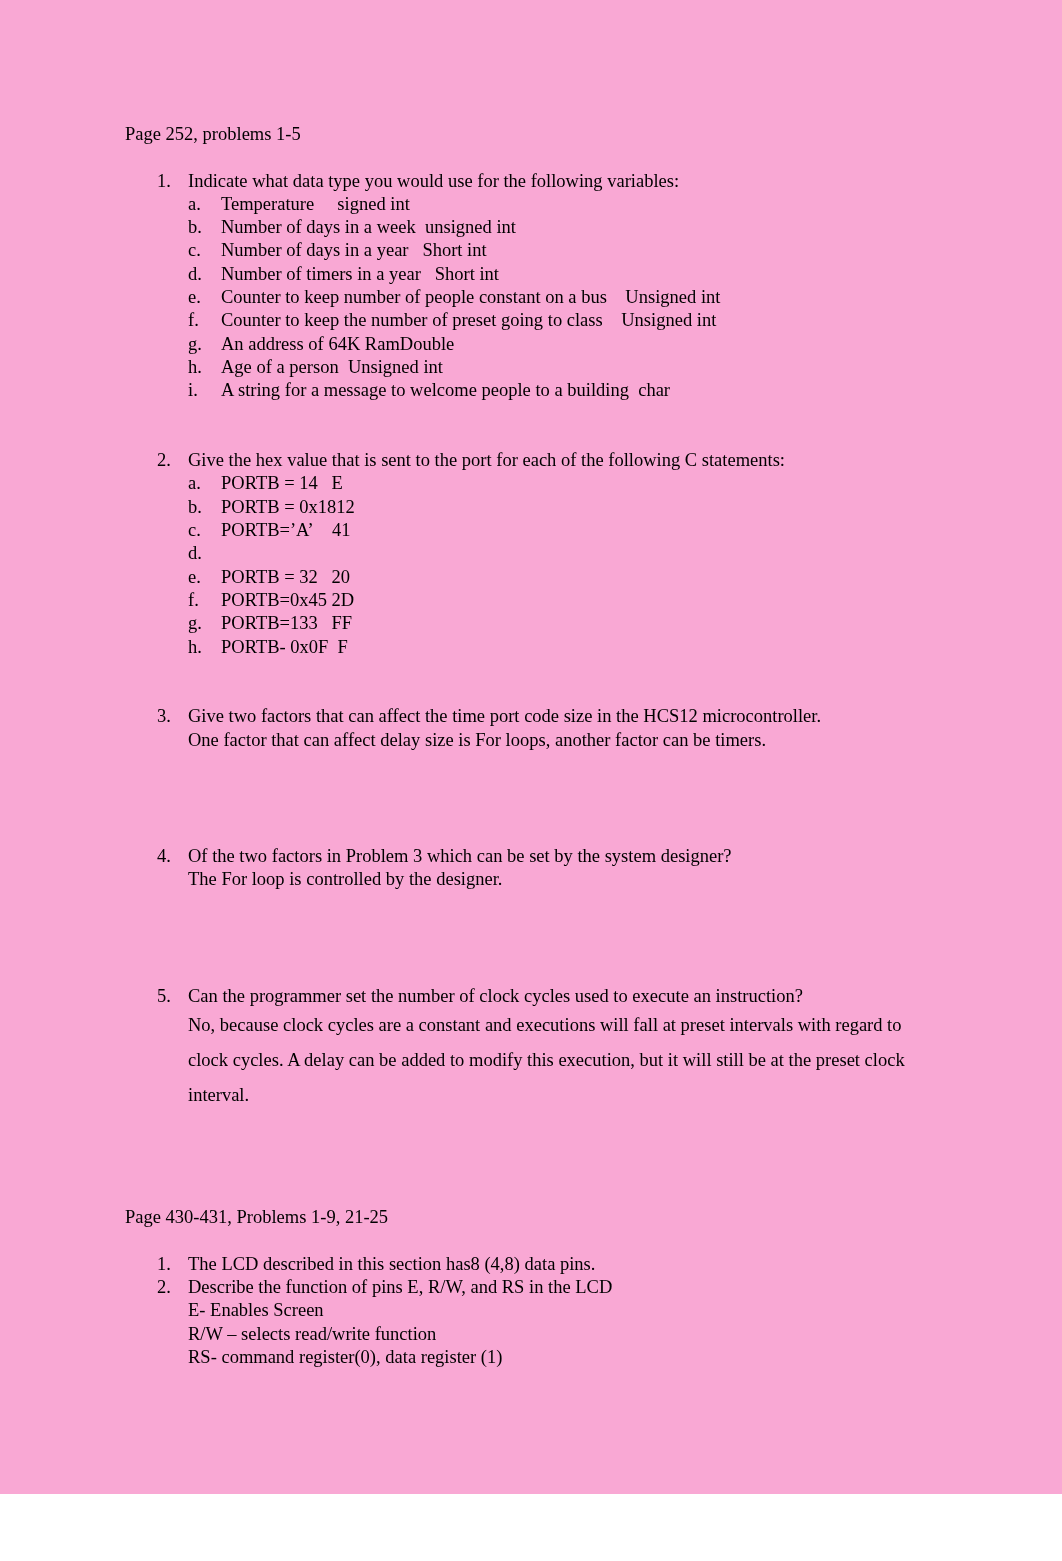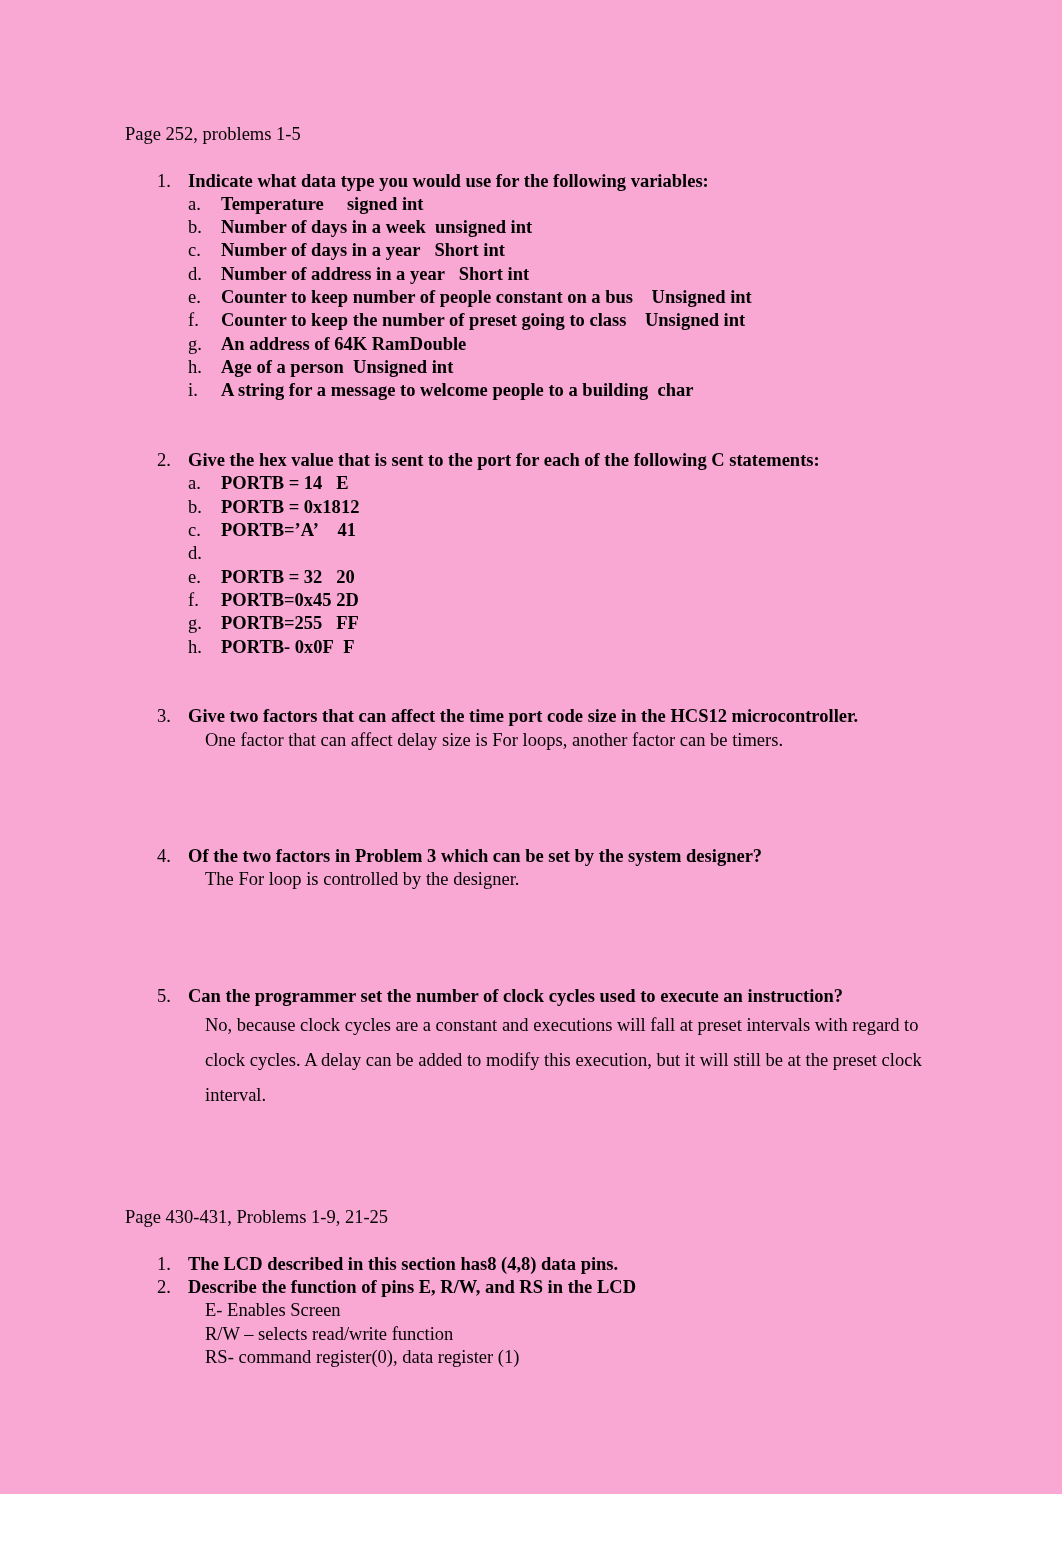--- a/index.html
+++ b/index.html
@@ -62,31 +62,30 @@
   
   .lvl2 > .marker {
     width: 33px;
     margin-left: 63px;
   }
   .lvl2 > .body {
     width: 694px;
   }
   
   .cont {
-    margin-left: 80px;
+    margin-left: 63px;
     width: 727px;
     font-size: 18.5px;
     line-height: 23.3px;
   }
   .cont.loose {
     line-height: 35px;
   }
   .body {
     flex: 1 1 auto;
-    font-weight: bold;
   }
   .nowrap { white-space: pre; }
   .ans { white-space: pre; }
 </style>
 </head>
 <body>
 
 <div class="page">
   <div class="doc">
 
@@ -106,21 +105,21 @@
     <div class="row lvl2">
       <span class="marker">b.</span>
       <span class="body nowrap"><span>Number of days in a week</span><span class="ans">&nbsp;&nbsp;unsigned int</span></span>
     </div>
     <div class="row lvl2">
       <span class="marker">c.</span>
       <span class="body nowrap"><span>Number of days in a year</span><span class="ans">&nbsp;&nbsp;&nbsp;Short int</span></span>
     </div>
     <div class="row lvl2">
       <span class="marker">d.</span>
-      <span class="body nowrap"><span>Number of address in a year</span><span class="ans">&nbsp;&nbsp;&nbsp;Short int</span></span>
+      <span class="body nowrap"><span>Number of timers in a year</span><span class="ans">&nbsp;&nbsp;&nbsp;Short int</span></span>
     </div>
     <div class="row lvl2">
       <span class="marker">e.</span>
       <span class="body nowrap"><span>Counter to keep number of people constant on a bus</span><span class="ans">&nbsp;&nbsp;&nbsp;&nbsp;Unsigned int</span></span>
     </div>
     <div class="row lvl2">
       <span class="marker">f.</span>
       <span class="body nowrap"><span>Counter to keep the number of preset going to class</span><span class="ans">&nbsp;&nbsp;&nbsp;&nbsp;Unsigned int</span></span>
     </div>
     <div class="row lvl2">
@@ -161,21 +160,21 @@
     <div class="row lvl2">
       <span class="marker">e.</span>
       <span class="body nowrap"><span>PORTB = 32</span><span class="ans">&nbsp;&nbsp;&nbsp;20</span></span>
     </div>
     <div class="row lvl2">
       <span class="marker">f.</span>
       <span class="body nowrap"><span>PORTB=0x45</span><span class="ans">&nbsp;2D</span></span>
     </div>
     <div class="row lvl2">
       <span class="marker">g.</span>
-      <span class="body nowrap"><span>PORTB=255</span><span class="ans">&nbsp;&nbsp;&nbsp;FF</span></span>
+      <span class="body nowrap"><span>PORTB=133</span><span class="ans">&nbsp;&nbsp;&nbsp;FF</span></span>
     </div>
     <div class="row lvl2">
       <span class="marker">h.</span>
       <span class="body nowrap"><span>PORTB- 0x0F</span><span class="ans">&nbsp;&nbsp;F</span></span>
     </div>
 
     <div class="gap-md"></div>
 
     <div class="row lvl1">
       <span class="marker">3.</span>

